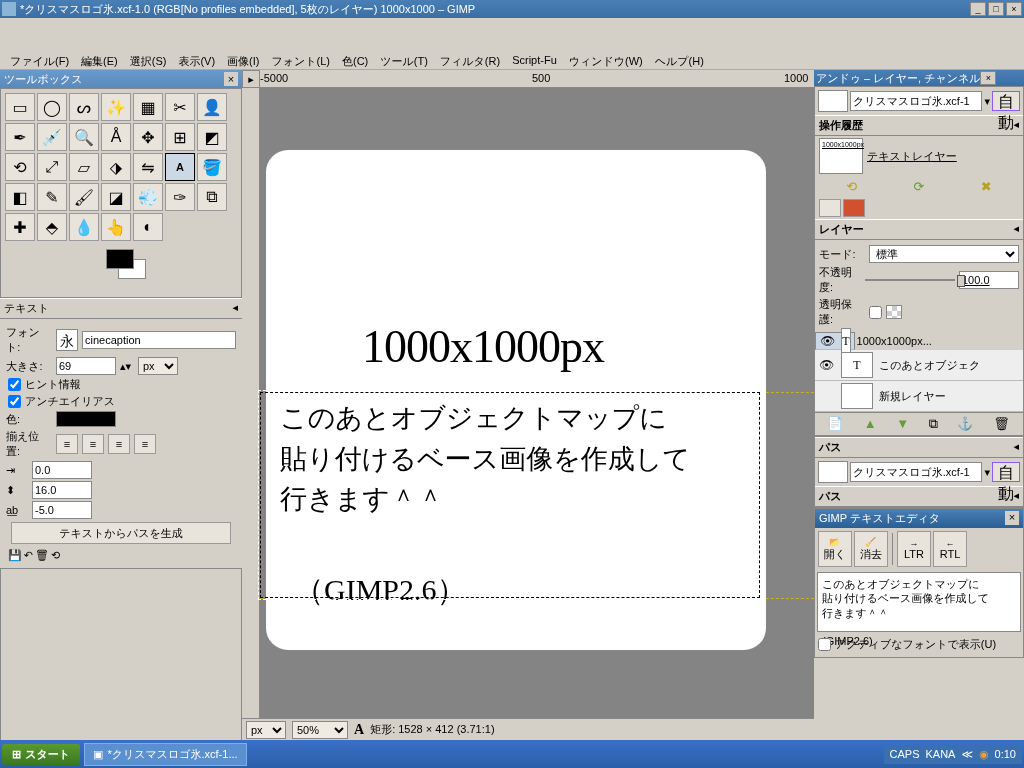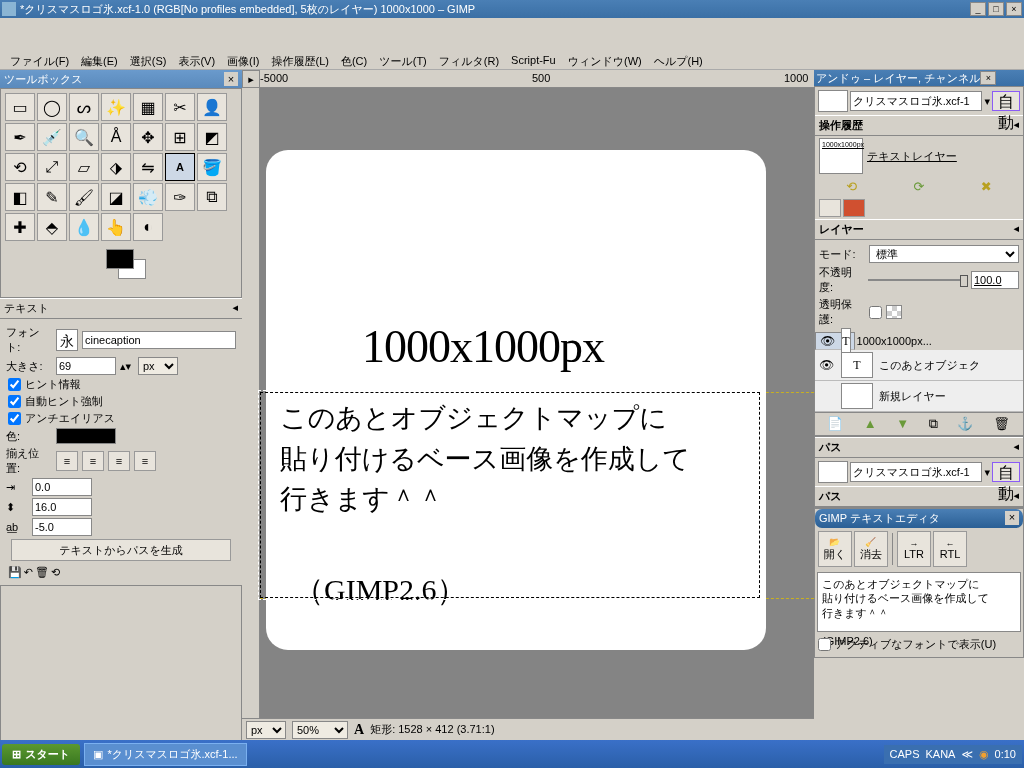--- a/index.html
+++ b/index.html
@@ -65,21 +65,21 @@
 .tab.red { background:#d05030; }
 .layer-opts { padding:3px 4px; }
 .layer-list { }
 .layer-row { display:flex; align-items:center; gap:6px; padding:2px 4px; border-bottom:1px solid #bbb; background:#eee; }
 .layer-row .eye { width:16px; font-size:12px; cursor:pointer; }
 .layer-row .lthumb { width:32px; height:26px; border:1px solid #888; background:#fff; display:flex; align-items:center; justify-content:center; font-family:serif; font-size:12px; }
 .layer-row.sel { background:#cdd8e6; }
 .layer-btns { display:flex; justify-content:space-around; padding:3px; border-top:1px solid #888; }
 .layer-btns span { font-size:13px; cursor:pointer; }
 .text-editor { background:#d4d0c8; border:1px solid #888; }
-.te-title { background:linear-gradient(#4a7fb5,#2a5f95); color:#fff; padding:2px 4px; display:flex;border-radius:7px; }
+.te-title { background:linear-gradient(#4a7fb5,#2a5f95); color:#fff; padding:2px 4px; display:flex; }
 .te-title .x { margin-left:auto; width:14px; height:14px; background:#d4d0c8; color:#000; text-align:center; cursor:pointer; }
 .te-tools { display:flex; gap:2px; padding:3px; }
 .te-btn { width:34px; height:36px; border:1px solid #999; background:#e8e4dc; font-size:9px; text-align:center; padding:2px; cursor:pointer; display:flex; flex-direction:column; align-items:center; justify-content:center; }
 .te-body { background:#fff; border:1px solid #888; margin:2px; padding:4px; height:60px; font-size:11px; line-height:1.3; }
 .taskbar { position:absolute; bottom:0; left:0; right:0; height:28px; background:linear-gradient(#3a70c8,#2a5fa8); display:flex; align-items:center; padding:0 2px; }
 .start-btn { background:linear-gradient(#5a9830,#3a7820); color:#fff; padding:3px 10px; border-radius:3px; cursor:pointer; font-weight:bold; display:flex; align-items:center; gap:4px; }
 .task-item { background:#5a8fd0; color:#fff; padding:3px 8px; margin-left:4px; border:1px solid #7ab0f0; cursor:pointer; display:flex; align-items:center; gap:4px; }
 .tray { margin-left:auto; background:#3a6fb0; color:#fff; padding:3px 6px; font-size:10px; display:flex; align-items:center; gap:6px; }
 .canvas-status { position:absolute; bottom:28px; left:242px; right:210px; height:22px; background:#d4d0c8; display:flex; align-items:center; padding:0 4px; gap:6px; border-top:1px solid #888; font-size:11px; }
 .slider-bar { position:relative; width:100px; height:14px; }
@@ -99,21 +99,21 @@
     <div class="sysbtn">×</div>
   </div>
 </div>
 
 <div class="menubar">
   <span>ファイル(F)</span>
   <span>編集(E)</span>
   <span>選択(S)</span>
   <span>表示(V)</span>
   <span>画像(I)</span>
-  <span>操作履歴(L)</span>
+  <span>フォント(L)</span>
   <span>色(C)</span>
   <span>ツール(T)</span>
   <span>フィルタ(R)</span>
   <span>Script-Fu</span>
   <span>ウィンドウ(W)</span>
   <span>ヘルプ(H)</span>
 </div>
 
 <div class="main">
 
@@ -181,24 +181,20 @@
         <input class="spin" value="69" style="">
         <span style="width:14px">▴▾</span>
         <select class="sel"><option>px</option></select>
       </div>
       <div class="chk">
           <input type="checkbox" checked="" style="">
           <span>ヒント情報</span>
         </div>
       <div class="chk">
           <input type="checkbox" checked="" style="">
-          <span>自動ヒント強制</span>
-        </div>
-      <div class="chk">
-          <input type="checkbox" checked="" style="">
           <span>アンチエイリアス</span>
         </div>
       <div class="row">
         <label>色:</label>
         <div class="colorswatch"></div>
       </div>
       <div class="row btn-row">
         <label>揃え位置:</label>
         <div class="b">≡</div>
         <div class="b">≡</div>
@@ -288,21 +284,21 @@
         <div class="row">
             <label>モード:</label>
           <select class="txtinput"><option>標準</option></select>
           </div>
         <div class="row">
             <label>不透明度:</label>
           <div class="slider-bar">
               <div class="slider-track"></div>
               <div class="slider-thumb" style="left:92px"></div>
             </div>
-          <input class="spin" style="width: 48px; text-decoration: underline;" value="100.0">
+          <input class="spin" style="width: 60px; text-decoration: underline;" value="100.0">
           </div>
         <div class="row">
             <label>透明保護:</label>
           <input type="checkbox" style="">
           <div class="checker" style="width:16px;height:14px;border:1px solid #888"></div>
           </div>
       </div>
       <div class="layer-list">
         <div class="layer-row sel">
           <span class="eye">👁</span>

